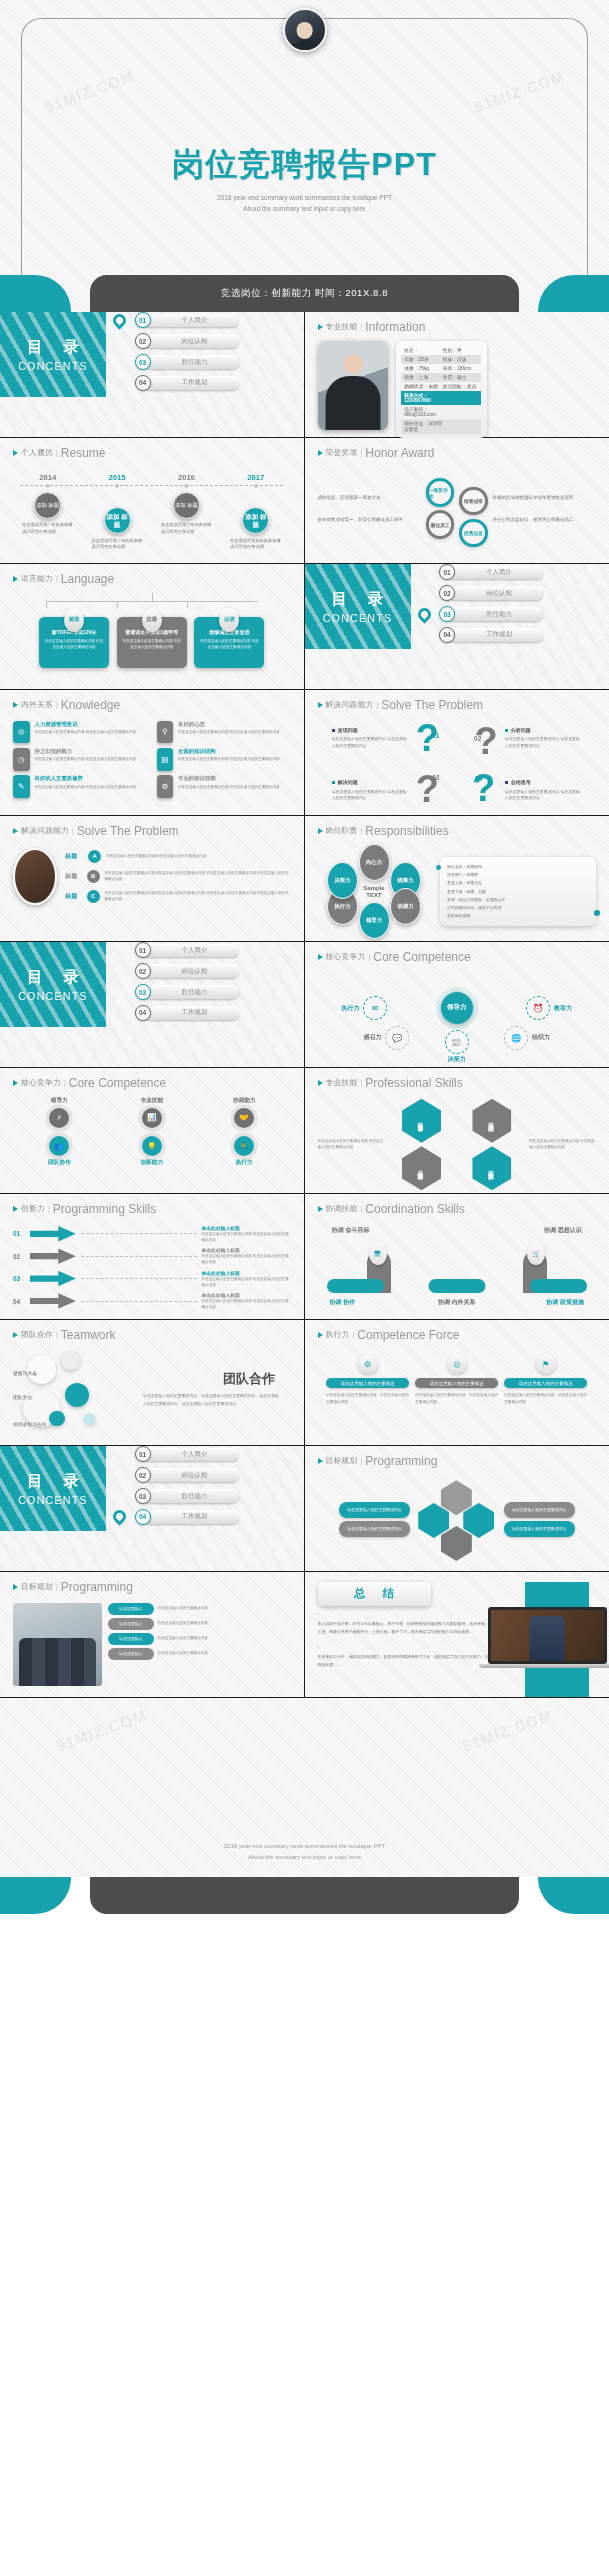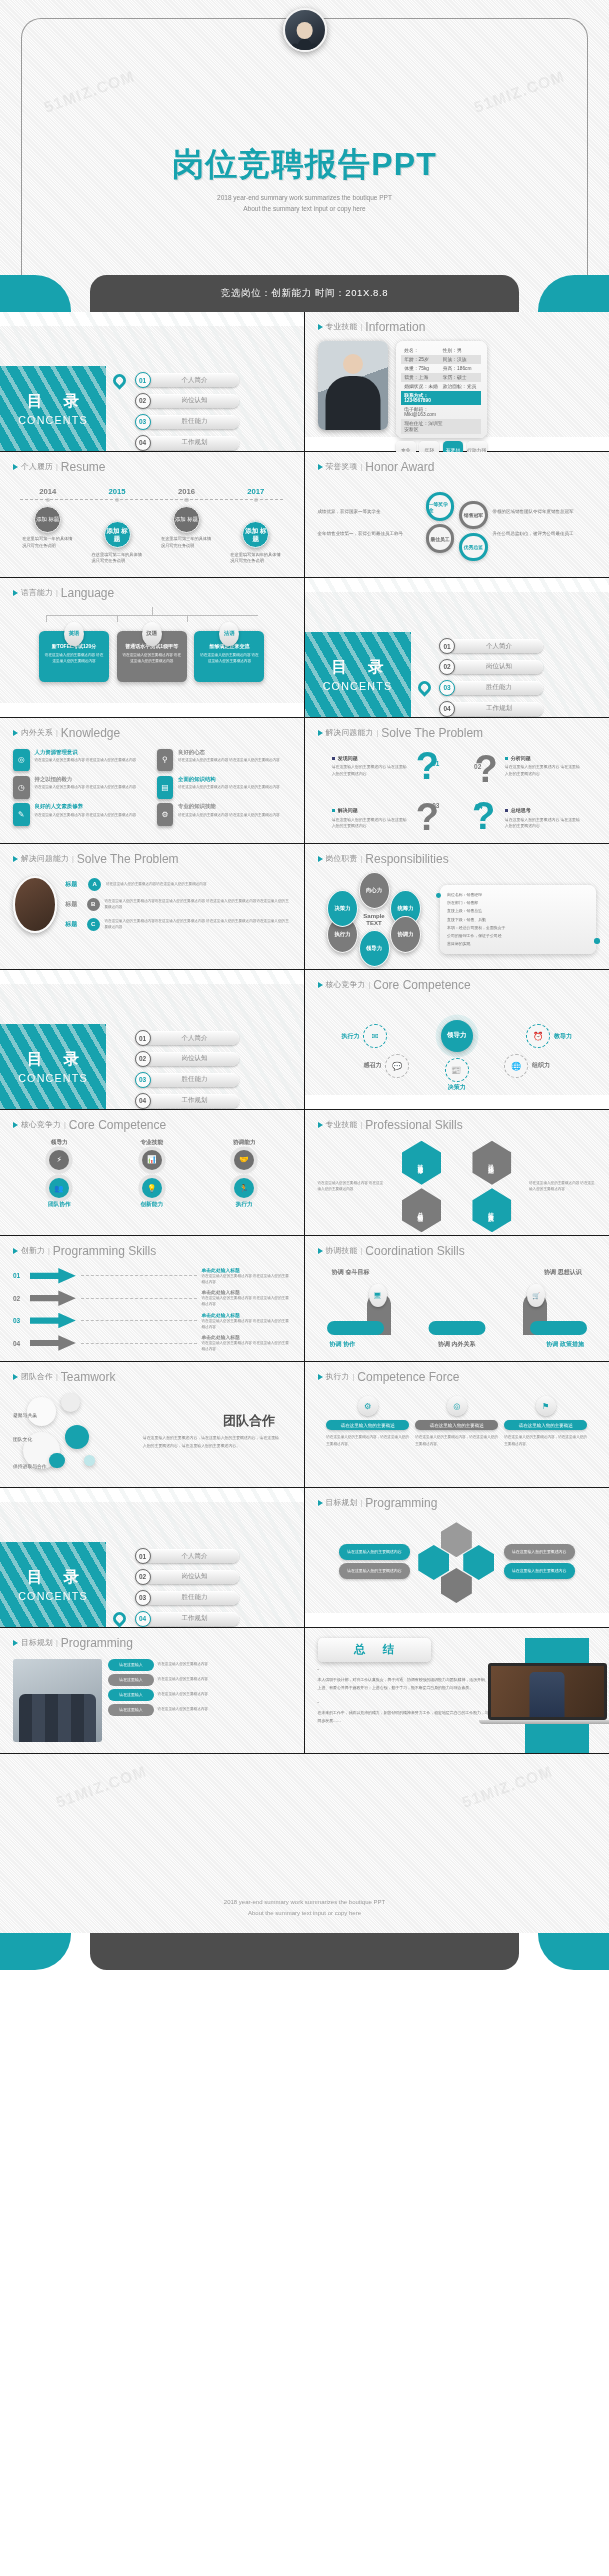--- a/index.html
+++ b/index.html
@@ -57,21 +57,21 @@
   .cover-band .wl{ left:0; border-radius:0 36px 0 0;}
   .cover-band .wr{ right:0; border-radius:36px 0 0 0;}
   .cover-pill {
     position:absolute; left:90px; right:90px; bottom:0; height:37px;
     background:#4d4d4d; border-radius:16.7px 16.7px 0 0; color:#fff;
     display:flex; align-items:center; justify-content:center;
     font-size:9.5px; letter-spacing:0.6px;
   }
 
   
-  .toc { height:125px; display:flex; align-items:flex-end; padding:0 0 0 0;margin-top:14px; }
+  .toc { height:125px; display:flex; align-items:flex-start; padding:0 0 0 0; }
   .toc-left {
     width:106px; height:85px; background:#17A2AE; color:#fff;
     display:flex; flex-direction:column; align-items:center; justify-content:center; gap:1.2px;
     margin-left:0;
   }
   .toc-left .cn { font-size:15.5px; font-weight:700; letter-spacing:8.3px; text-indent:8.3px;}
   .toc-left .en { font-size:10.7px; letter-spacing:1.2px; }
   .toc-right { flex:1; padding-left:28.6px; display:flex; flex-direction:column; gap:4.2px; position:relative;}
   .toc-row { display:flex; align-items:center; height:16.7px; position:relative;}
   .drop {

